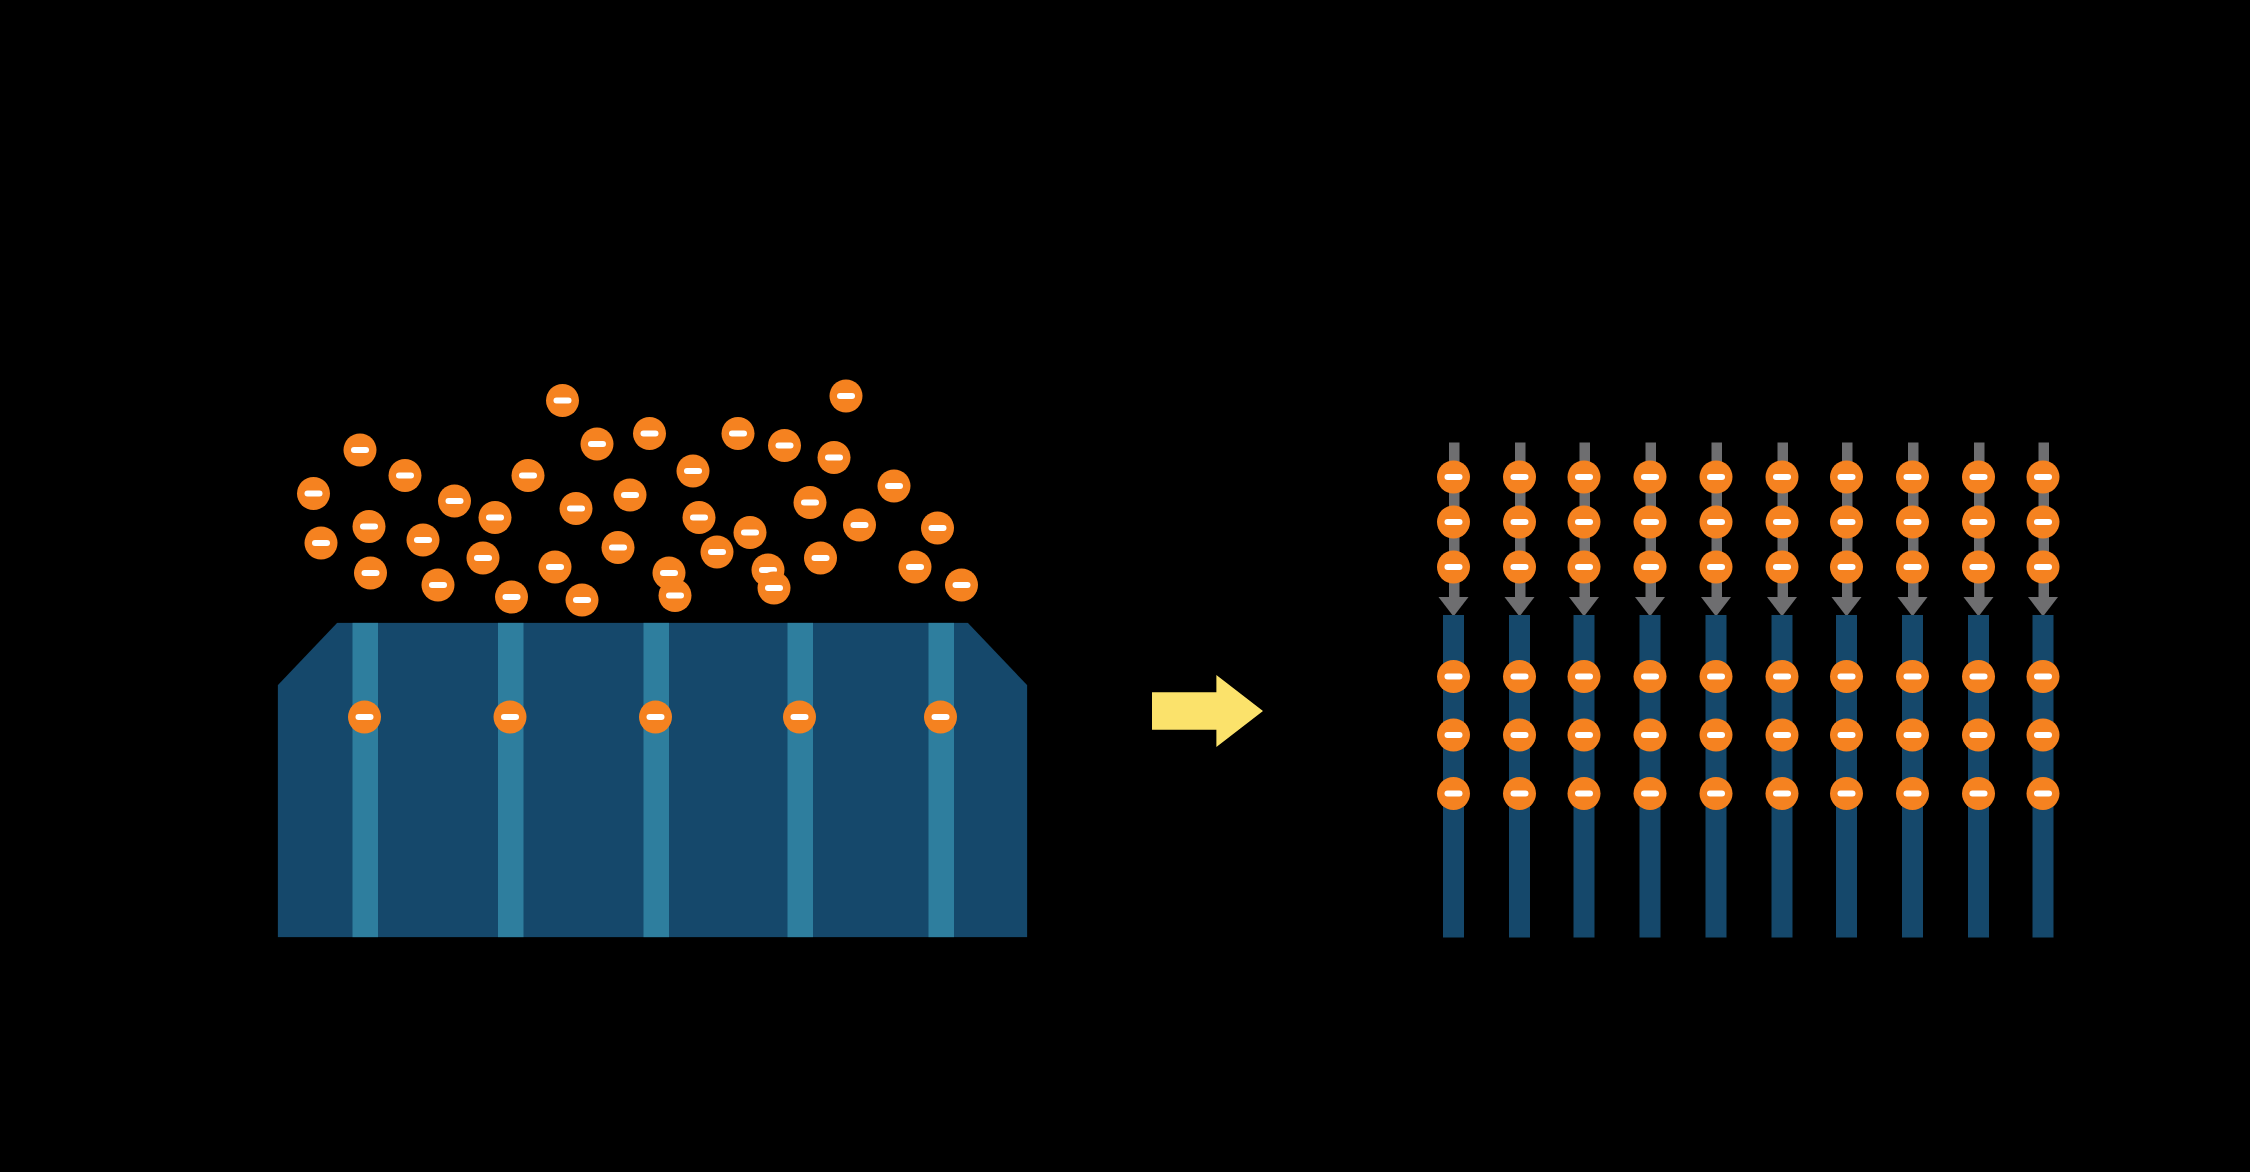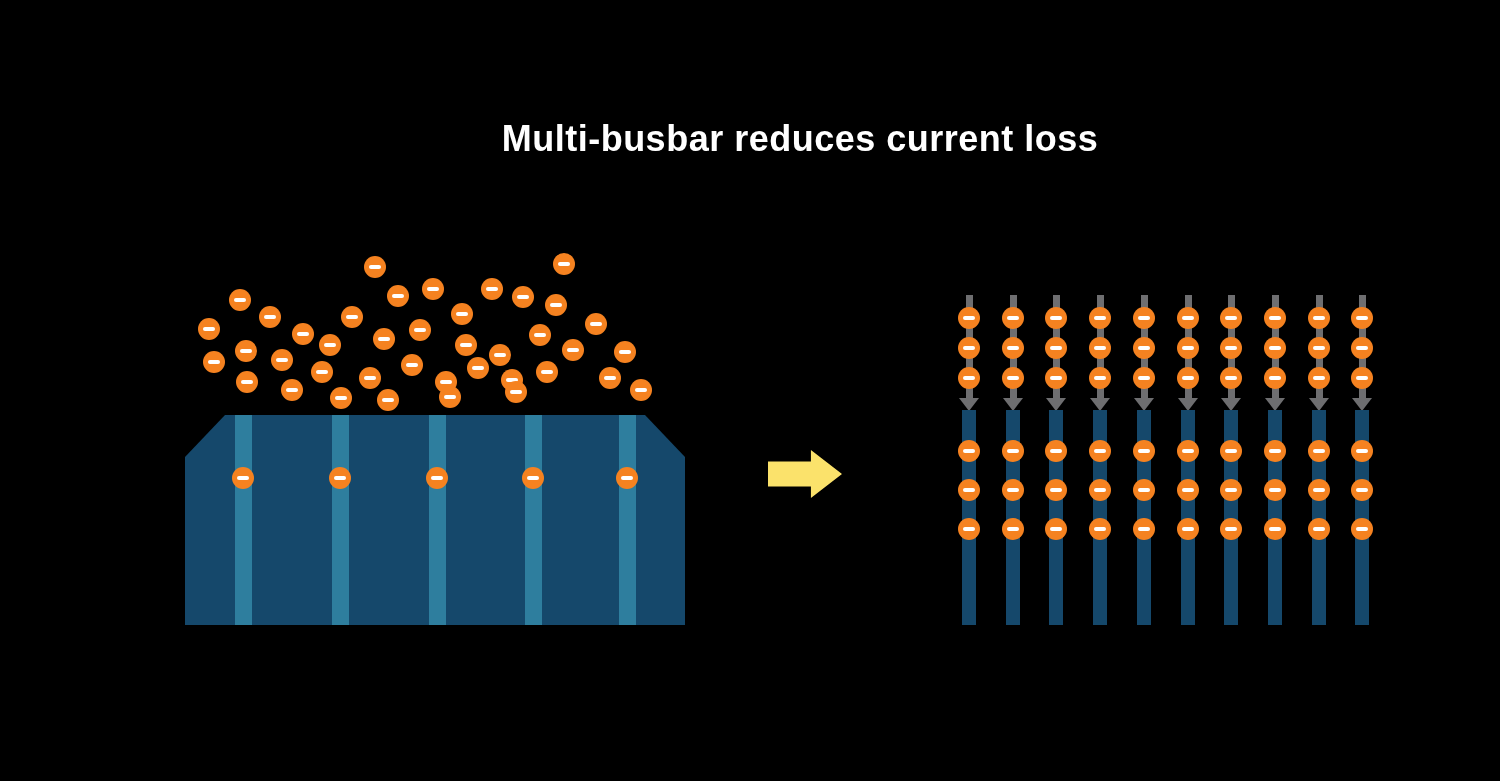--- a/index.html
+++ b/index.html
@@ -28,21 +28,20 @@
   }
   .transition-arrow{
     position:absolute;background:var(--transition-arrow);
     clip-path:polygon(0 24%,58% 24%,58% 0,100% 50%,58% 100%,58% 76%,0 76%);
   }
 </style>
 </head>
 <body>
 
 <div id="stage">
-  <div class="title">Multi-busbar reduces current loss</div>
 <div class="cell" style="left: 185px; top: 415px; width: 500px; height: 210px; clip-path: polygon(40px 0px, 460px 0px, 500px 42px, 500px 210px, 0px 210px, 0px 42px);">
       <div class="cell-busbar" style="left: 49.5px; top: 0px; width: 17px; height: 100%;"></div>
       <div class="cell-busbar" style="left: 146.5px; top: 0px; width: 17px; height: 100%;"></div>
       <div class="cell-busbar" style="left: 243.5px; top: 0px; width: 17px; height: 100%;"></div>
       <div class="cell-busbar" style="left: 339.5px; top: 0px; width: 17px; height: 100%;"></div>
       <div class="cell-busbar" style="left: 433.5px; top: 0px; width: 17px; height: 100%;"></div>
     </div>
     <div class="electron" style="left: 364px; top: 256px; width: 22px; height: 22px;"></div>
     <div class="electron" style="left: 553px; top: 253px; width: 22px; height: 22px;"></div>
     <div class="electron" style="left: 198px; top: 318px; width: 22px; height: 22px;"></div>

